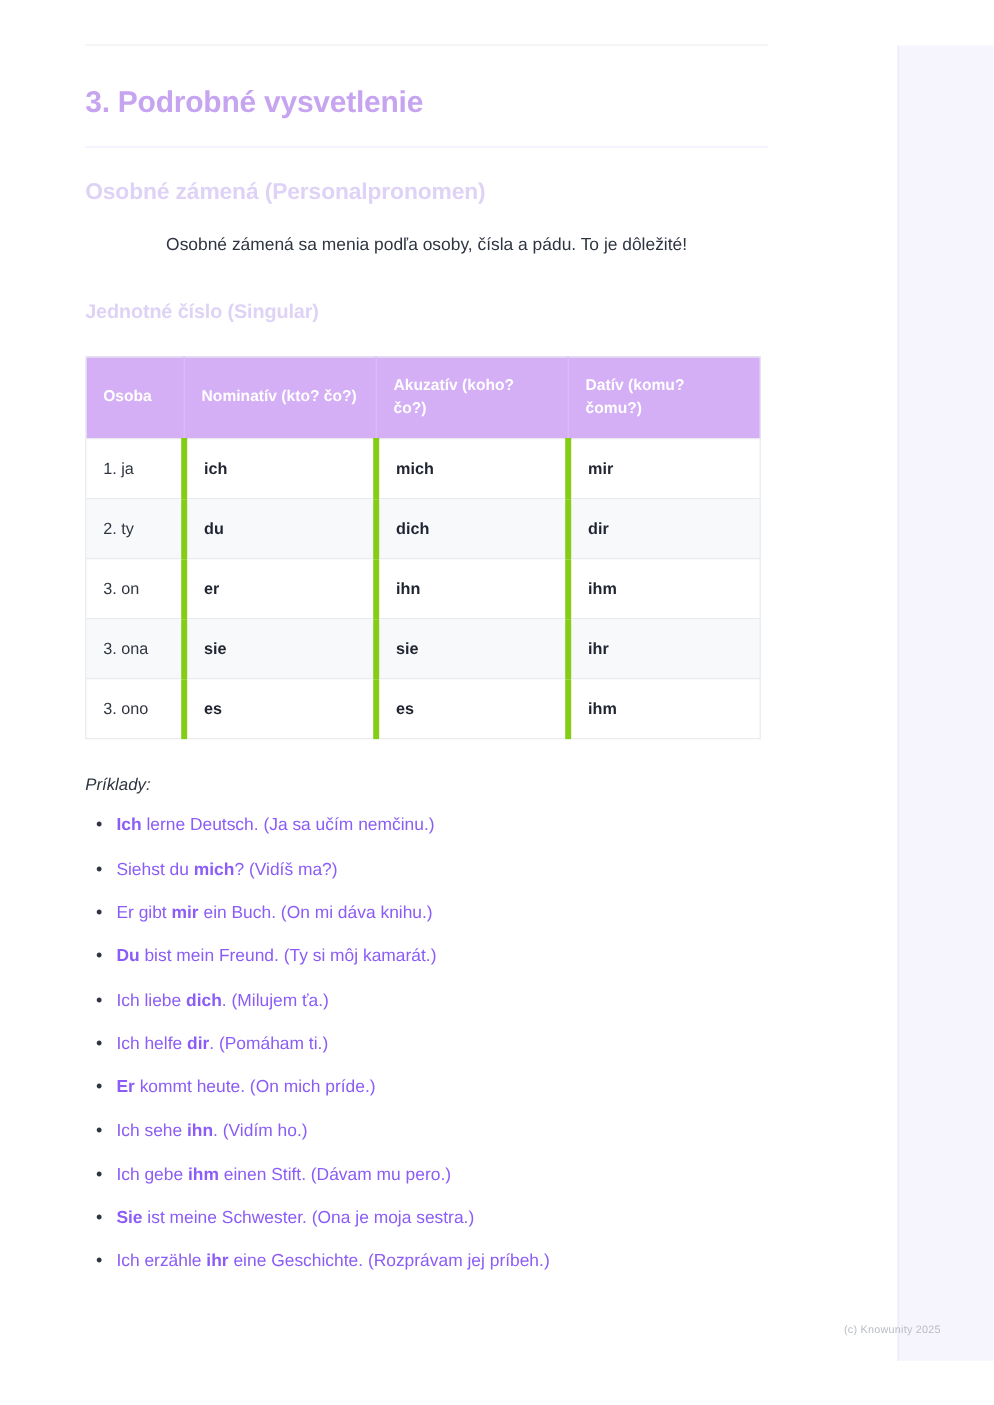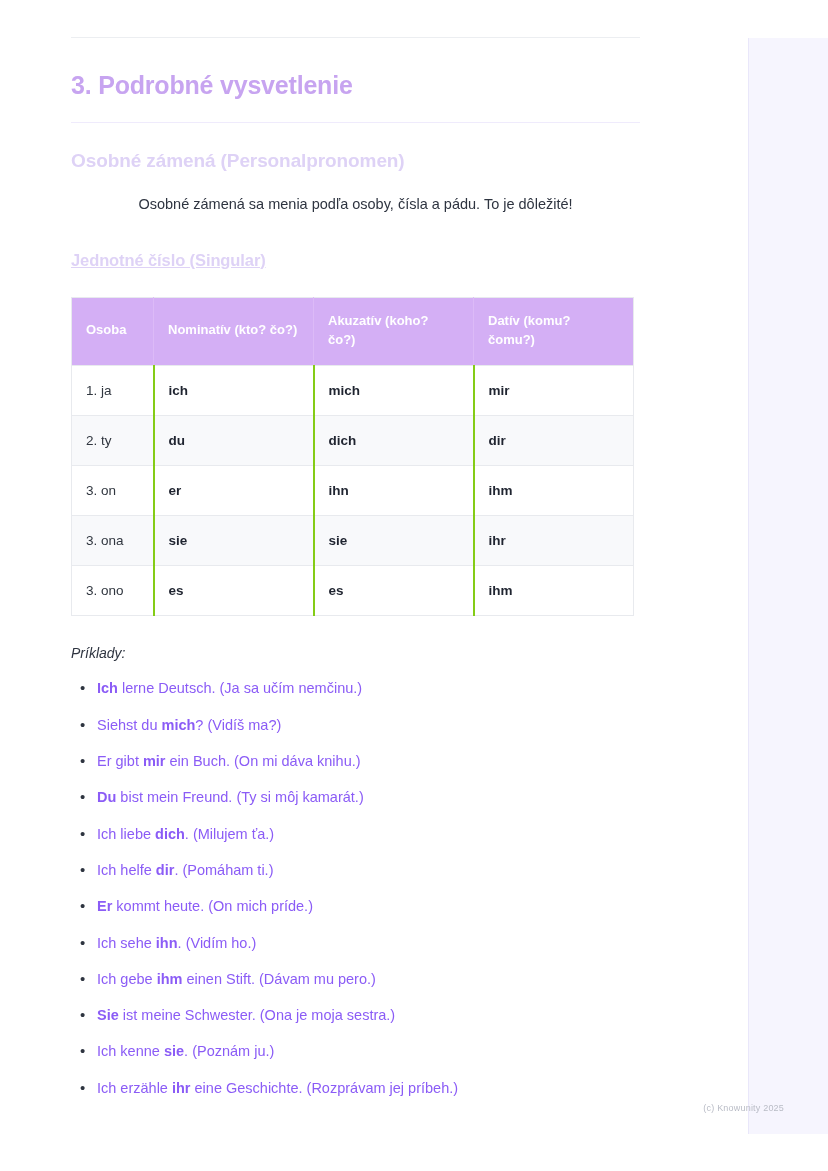--- a/index.html
+++ b/index.html
@@ -73,21 +73,20 @@
     line-height: 1.45;
     text-align: center;
   }
 
   h3.sub-title {
     font-size: 16.5px;
     font-weight: bold;
     color: #ded2f6;
     margin: 36px 0 0 0;
     letter-spacing: -0.1px;
-    text-decoration: underline;
   }
 
   
   table.pron-table {
     margin-top: 27px;
     border-collapse: collapse;
     width: 562px;
     table-layout: fixed;
     border: 1px solid #e8eaee;
   }
@@ -104,21 +103,21 @@
   }
   table.pron-table th:last-child { border-right: none; }
   table.pron-table th.col-person { width: 82px; }
   table.pron-table th.col-case   { width: 160px; }
 
   table.pron-table td {
     font-size: 13.5px;
     color: #1f2430;
     padding: 17px 14px;
     border-top: 1px solid #e8eaee;
-    border-right: 2px solid #84cc16;
+    border-right: 5px solid #84cc16;
     vertical-align: middle;
   }
   table.pron-table td:last-child { border-right: none; }
   table.pron-table td.person { font-weight: normal; color: #30363f; }
   table.pron-table td.form   { font-weight: bold; }
   table.pron-table tbody tr:nth-child(odd)  { background: #ffffff; }
   table.pron-table tbody tr:nth-child(even) { background: #f8f9fb; }
 
   
   .examples-label {
@@ -227,19 +226,18 @@
       <li><b>Ich</b><span> lerne Deutsch. (Ja sa učím nemčinu.)</span></li>
       <li><span>Siehst du </span><b>mich</b><span>? (Vidíš ma?)</span></li>
       <li><span>Er gibt </span><b>mir</b><span> ein Buch. (On mi dáva knihu.)</span></li>
       <li><b>Du</b><span> bist mein Freund. (Ty si môj kamarát.)</span></li>
       <li><span>Ich liebe </span><b>dich</b><span>. (Milujem ťa.)</span></li>
       <li><span>Ich helfe </span><b>dir</b><span>. (Pomáham ti.)</span></li>
       <li><b>Er</b><span> kommt heute. (On mich príde.)</span></li>
       <li><span>Ich sehe </span><b>ihn</b><span>. (Vidím ho.)</span></li>
       <li><span>Ich gebe </span><b>ihm</b><span> einen Stift. (Dávam mu pero.)</span></li>
       <li><b>Sie</b><span> ist meine Schwester. (Ona je moja sestra.)</span></li>
-      <li><span>Ich kenne </span><b>sie</b><span>. (Poznám ju.)</span></li>
       <li><span>Ich erzähle </span><b>ihr</b><span> eine Geschichte. (Rozprávam jej príbeh.)</span></li>
     </ul>
 
 </div>
 
 <div class="copyright">(c) Knowunity 2025</div>
 
 </body></html>

